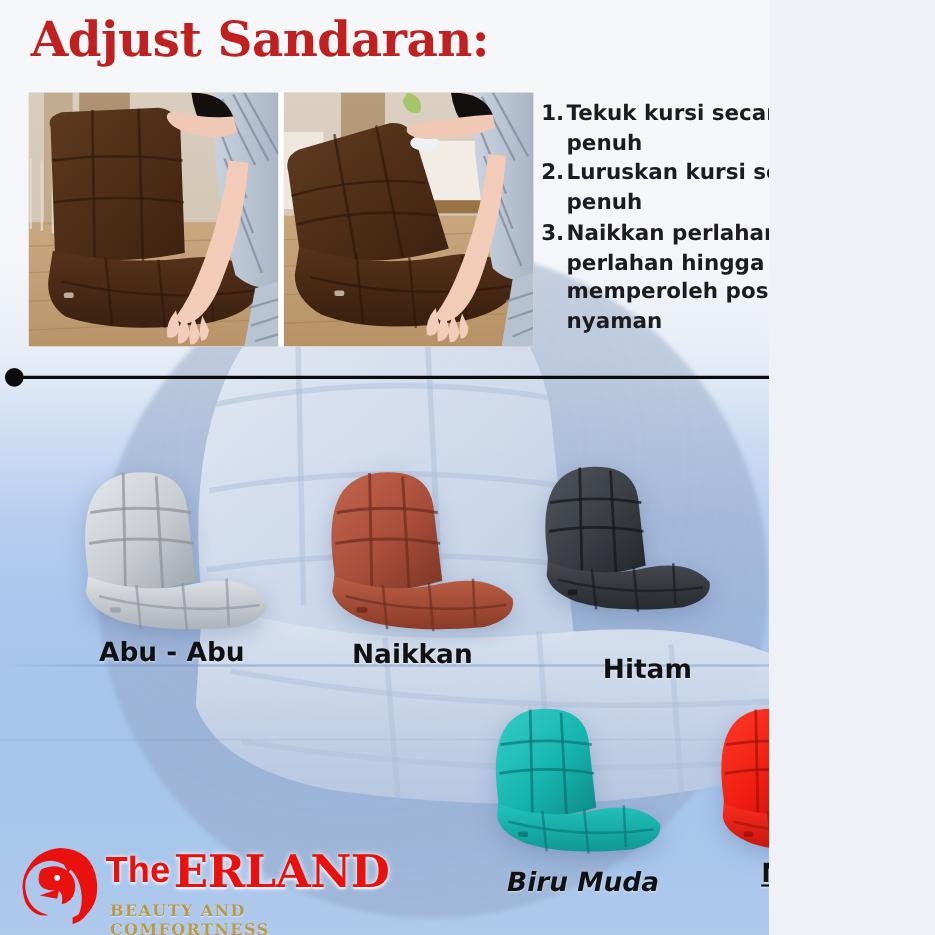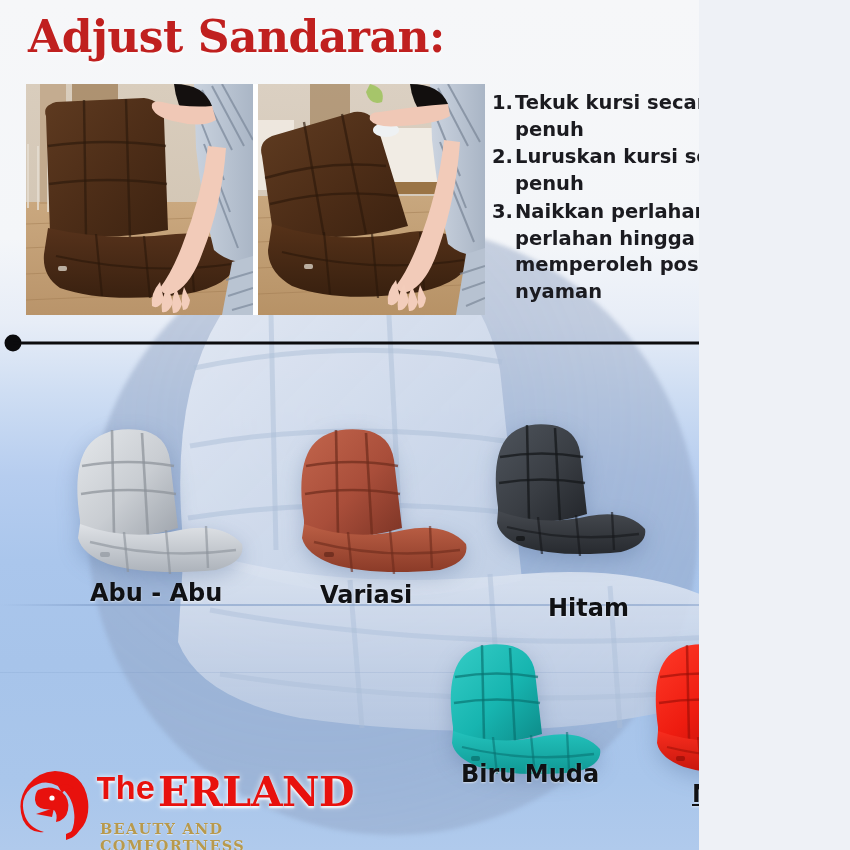--- a/index.html
+++ b/index.html
@@ -86,21 +86,21 @@
     font-weight:700;font-size:24px;color:#101114;
     white-space:nowrap;
     text-shadow:0 1px 2px rgba(255,255,255,.55);
   }
 
   
   #logo{position:absolute;left:18px;top:766px;width:320px;height:78px;}
   #logo-mark{position:absolute;left:0;top:2px;width:74px;height:74px;}
   #logo-the{
     position:absolute;left:78px;top:6px;
-    font-family:Liberation Mono, monospace;font-weight:700;font-size:33px;
+    font-family:Liberation Sans, sans-serif;font-weight:700;font-size:33px;
     color:#e8110d;text-shadow:0 0 5px rgba(255,255,255,.95),0 2px 2px rgba(255,255,255,.8);
   }
   #logo-name{
     position:absolute;left:140px;top:2px;
     font-family:"DejaVu Serif", serif;font-weight:700;font-size:41px;letter-spacing:-.5px;
     color:#e8110d;text-shadow:0 0 6px rgba(255,255,255,.95),0 2px 2px rgba(255,255,255,.85);
   }
   #logo-tag{
     position:absolute;left:82px;top:54px;
     font-family:"DejaVu Serif", serif;font-weight:700;font-size:14.5px;letter-spacing:1.3px;
@@ -415,21 +415,21 @@
       <path d="M14 100 Q62 118 114 106 Q156 98 176 120 Q180 138 150 146 Q82 152 42 140 Q16 130 12 114 Z" fill="url(#g1s)"></path>
       <g fill="none" stroke="#6d2c1d" stroke-opacity=".6" stroke-width="2.4">
         <path d="M24 118 Q96 136 170 126"></path>
         <path d="M58 108 L62 148"></path>
           <path d="M100 106 L104 150"></path>
           <path d="M140 102 L142 144"></path>
       </g>
       <rect x="34" y="128" width="10" height="5" rx="2" fill="#5e2417" opacity=".65"></rect>
     </svg>
   </div>
-  <div class="sw-label" style="left:320px;top:581px;">Variasi</div>
+  <div class="sw-label" style="left:320px;top:581px;">Naikkan</div>
 
   <div class="swatch" style="left:486px;top:419px;">
     <svg viewBox="0 0 180 140" width="180" height="140">
       <defs>
         <linearGradient id="g2b" x1="0" y1="0" x2="1" y2="1">
           <stop offset="0" stop-color="#4e545c"></stop>
             <stop offset=".55" stop-color="#3a3e44"></stop>
             <stop offset="1" stop-color="#23262b"></stop>
         </linearGradient>
         <linearGradient id="g2s" x1="0" y1="0" x2="0" y2="1">
@@ -479,21 +479,21 @@
       <path d="M12 92 Q56 108 103 97 Q141 90 159 110 Q162 126 135 133 Q74 139 38 128 Q14 119 11 104 Z" fill="url(#g3s)"></path>
       <g fill="none" stroke="#07706f" stroke-opacity=".55" stroke-width="2.3">
         <path d="M21 108 Q86 124 153 115"></path>
         <path d="M52 98 L56 135"></path>
           <path d="M90 96 L94 137"></path>
           <path d="M126 93 L128 131"></path>
       </g>
       <rect x="30" y="117" width="9" height="5" rx="2" fill="#056663" opacity=".6"></rect>
     </svg>
   </div>
-  <div class="sw-label" style="left:461px;top:760px;">Biru Muda</div>
+  <div class="sw-label" style="left:461px;top:788px;font-style:italic;">Biru Muda</div>
 
   <div class="swatch" style="left:646px;top:639px;">
     <svg viewBox="0 0 180 140" width="180" height="140">
       <defs>
         <linearGradient id="g4b" x1="0" y1="0" x2="1" y2="1">
           <stop offset="0" stop-color="#ff3a28"></stop>
             <stop offset=".55" stop-color="#ee1c10"></stop>
             <stop offset="1" stop-color="#b8120a"></stop>
         </linearGradient>
         <linearGradient id="g4s" x1="0" y1="0" x2="0" y2="1">

